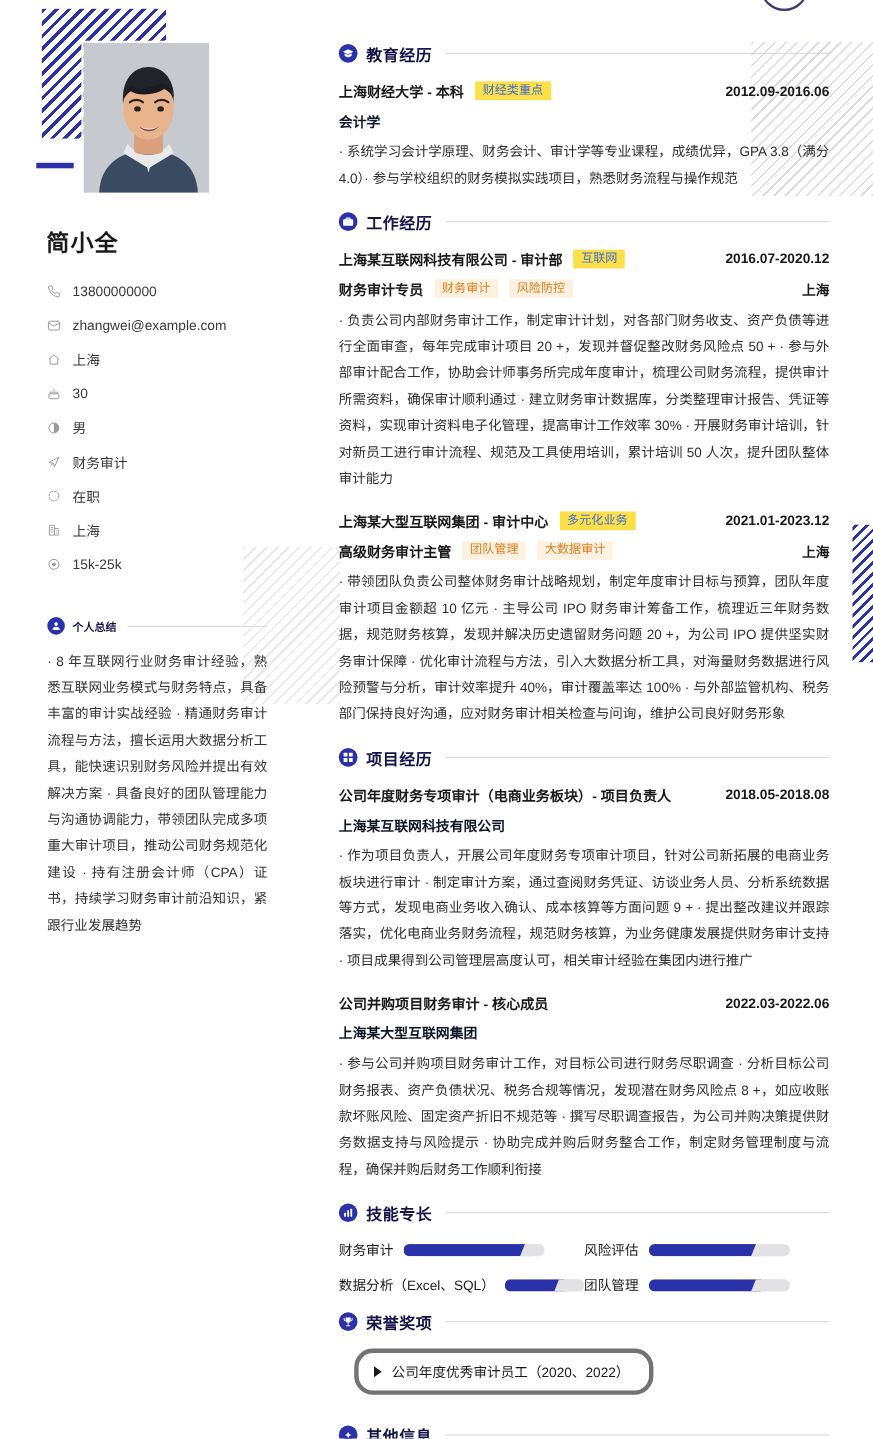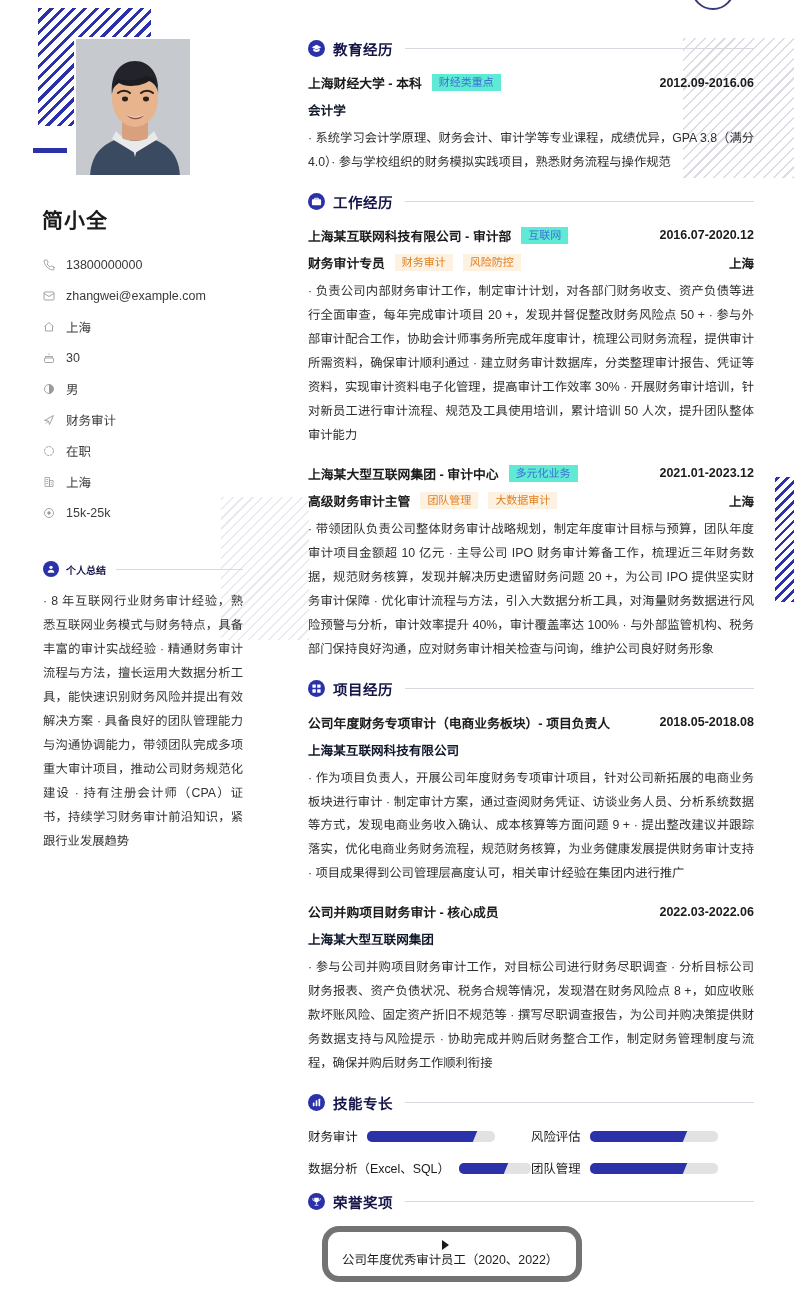--- a/index.html
+++ b/index.html
@@ -172,21 +172,21 @@
     font-size: 12.5px; font-weight: bold; color: #1b1b1b;
     white-space: nowrap;
   }
   .tag {
     font-size: 11px;
     padding: 2px 7px;
     margin-left: 10px;
     white-space: nowrap;
     line-height: 1.2;
   }
-  .tag-blue { color: #3f6fd6; background: #5eead4; }
+  .tag-blue { color: #3f6fd6; background: #fde047; }
   .tag-orange { color: #e08020; background: #fdf1e2; }
   .entry-sub {
     font-size: 12.6px; font-weight: bold; color: #0f172a;
     margin-bottom: 8px;
   }
   .entry-desc {
     font-size: 12.3px;
     line-height: 1.95;
     color: #2f2f2f;
     text-align: justify;
@@ -223,28 +223,27 @@
     content: "";
     position: absolute; right: -7px; top: 0; bottom: 0;
     width: 14px;
     background: #e2e2e5;
     transform: skewX(-22deg);
   }
 
   
   .award-pill {
     display: inline-flex; align-items: center;
-    border: 6px solid #737373;
+    border: 4px solid #737373;
     border-radius: 17px;
     padding: 8px 18px 8px 14px;
     margin-left: 14px;
     font-size: 12.4px;
     color: #1b1b1b;
     background: #fff;
-    flex-direction: column;
   }
   .award-caret {
     width: 0; height: 0;
     border-left: 7px solid #1b1b1b;
     border-top: 5px solid transparent;
     border-bottom: 5px solid transparent;
     margin-right: 9px;
   }
 </style>
 </head>

